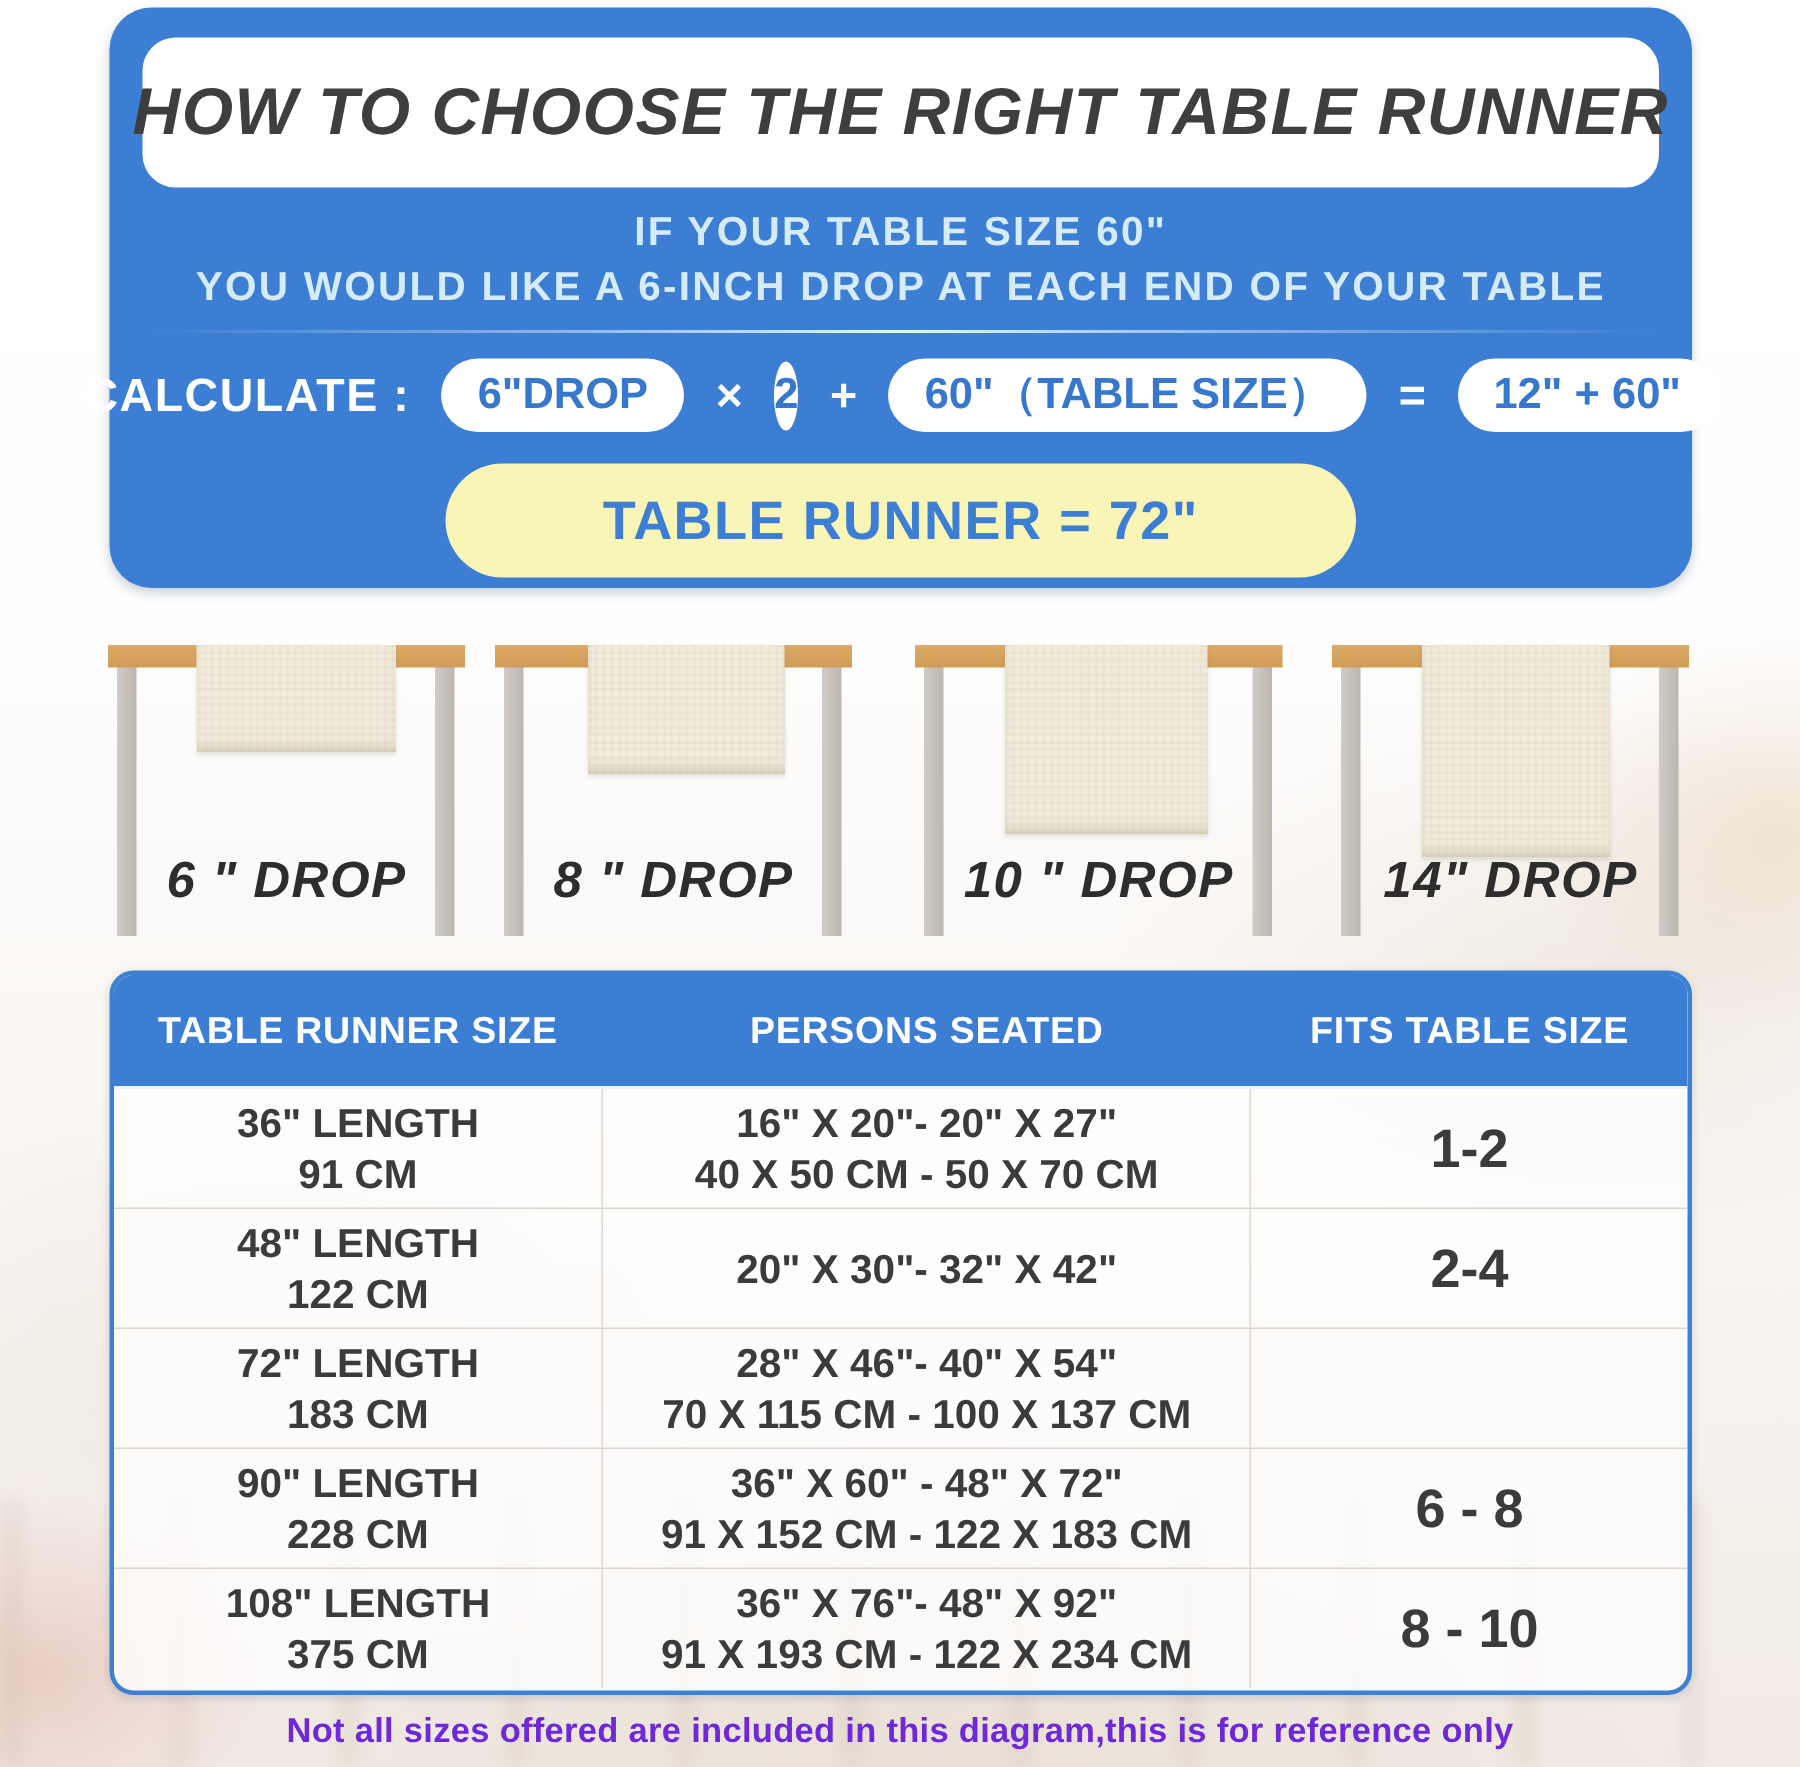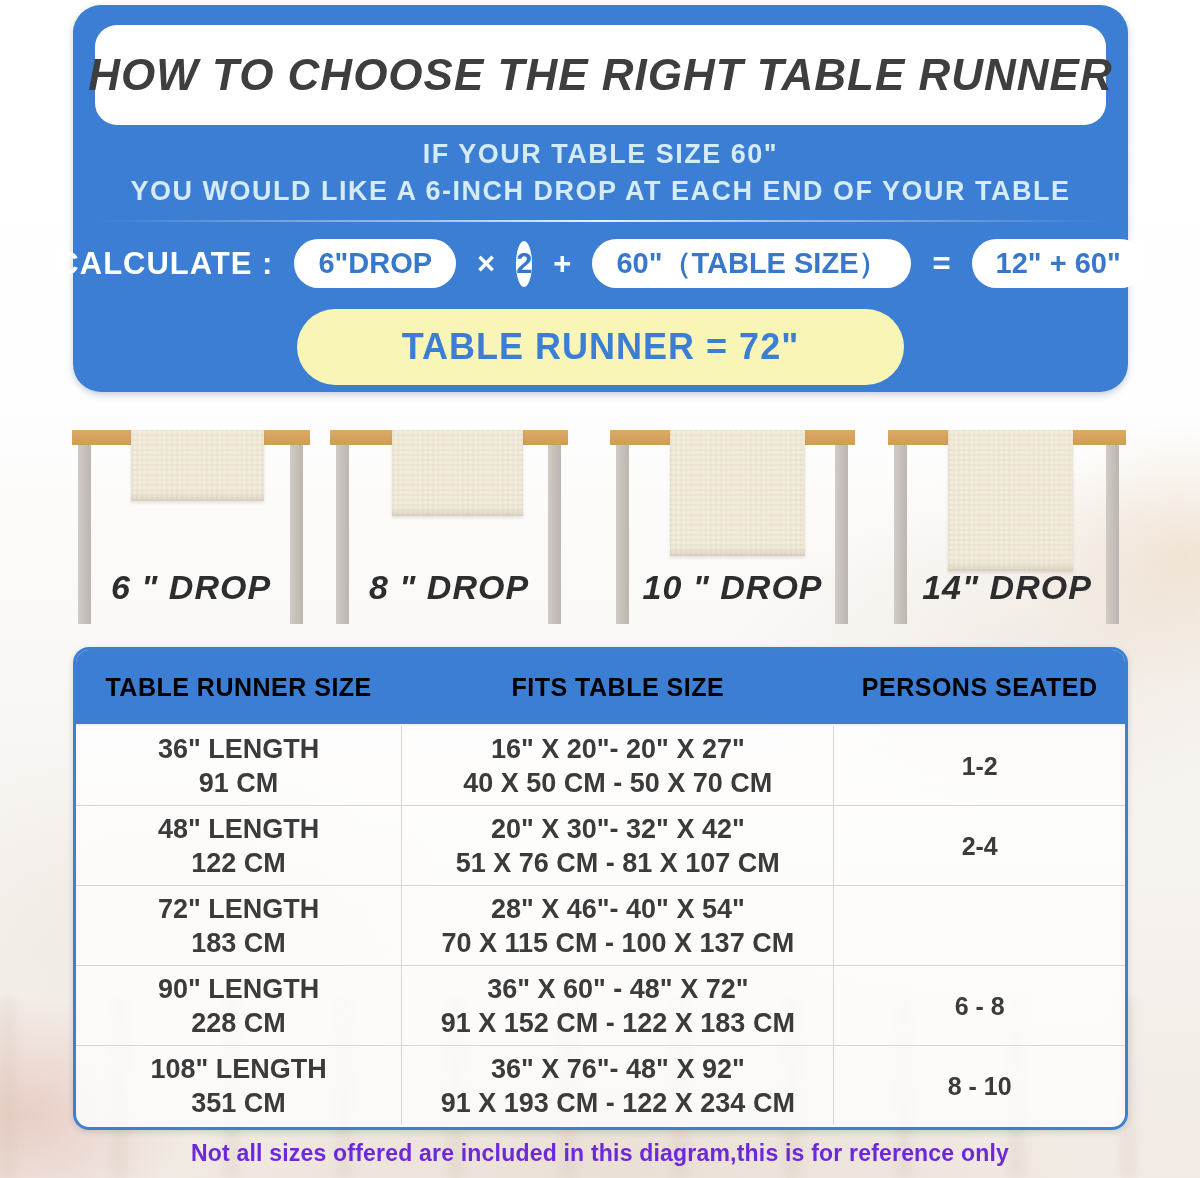--- a/index.html
+++ b/index.html
@@ -69,28 +69,28 @@
   .fig4 .runner { left:60px; width:125px; height:141px; }
   .drop-label { position:absolute; top:138px; left:0; right:0; text-align:center; z-index:3;
     font-size:34px; font-weight:700; font-style:italic; letter-spacing:1px; color:#2d2d2d; white-space:nowrap; }
 
   
   .size-panel { position:absolute; left:73px; top:647px; width:1055px; height:483px;
     border:3px solid #3e80d0; border-radius:16px; overflow:hidden;
     background:rgba(255,255,255,.78); box-shadow:0 2px 6px rgba(40,70,110,.18); }
   .size-header { height:76px; background:#3b7ed3; border-bottom:2px solid rgba(255,255,255,.9);
     display:grid; grid-template-columns:31% 41.3% 27.7%; align-items:center; }
-  .hcell { text-align:center; color:#000000; font-weight:700; font-size:25px; letter-spacing:.5px; }
+  .hcell { text-align:center; color:#ffffff; font-weight:700; font-size:25px; letter-spacing:.5px; }
   .size-body { display:flex; flex-direction:column; height:calc(100% - 78px); }
   .srow { flex:1; display:grid; grid-template-columns:31% 41.3% 27.7%; }
   .srow + .srow { border-top:1px solid #d9d5d1; }
   .cell { display:flex; flex-direction:column; align-items:center; justify-content:center; }
   .cell.mid { border-left:1px solid #d9d5d1; border-right:1px solid #d9d5d1; }
   .cell div { font-size:27px; font-weight:700; color:#3b3b3b; line-height:34px; white-space:nowrap; }
-  .cell .persons { font-size:25px; }
+  .cell .persons { font-size:36px; }
 
   .footnote { position:absolute; top:1140px; left:0; right:0; text-align:center;
     font-size:23px; font-weight:700; color:#6d28d9; letter-spacing:.2px; }
 </style>
 </head>
 <body>
 
 <div class="page">
   <div class="bg"></div>
   <div class="bg-strokes"></div>
@@ -144,22 +144,22 @@
       <div class="leg left"></div>
       <div class="leg right"></div>
       <div class="runner"></div>
       <div class="drop-label">14" DROP</div>
     </div>
   </section>
 
   <section class="size-panel">
     <div class="size-header">
       <div class="hcell">TABLE RUNNER SIZE</div>
+      <div class="hcell">PERSONS SEATED</div>
       <div class="hcell">FITS TABLE SIZE</div>
-      <div class="hcell">PERSONS SEATED</div>
     </div>
     <div class="size-body">
       <div class="srow">
         <div class="cell">
           <div>36" LENGTH</div>
           <div>91 CM</div>
         </div>
         <div class="cell mid">
           <div>16" X 20"- 20" X 27"</div>
           <div>40 X 50 CM - 50 X 70 CM</div>
@@ -168,21 +168,20 @@
           <div class="persons">1-2</div>
         </div>
       </div>
       <div class="srow">
         <div class="cell">
           <div>48" LENGTH</div>
           <div>122 CM</div>
         </div>
         <div class="cell mid">
           <div>20" X 30"- 32" X 42"</div>
-          <div>51 X 76 CM - 81 X 107 CM</div>
         </div>
         <div class="cell">
           <div class="persons">2-4</div>
         </div>
       </div>
       <div class="srow">
         <div class="cell">
           <div>72" LENGTH</div>
           <div>183 CM</div>
         </div>
@@ -200,21 +199,21 @@
           <div>36" X 60" - 48" X 72"</div>
           <div>91 X 152 CM - 122 X 183 CM</div>
         </div>
         <div class="cell">
           <div class="persons">6 - 8</div>
         </div>
       </div>
       <div class="srow">
         <div class="cell">
           <div>108" LENGTH</div>
-          <div>351 CM</div>
+          <div>375 CM</div>
         </div>
         <div class="cell mid">
           <div>36" X 76"- 48" X 92"</div>
           <div>91 X 193 CM - 122 X 234 CM</div>
         </div>
         <div class="cell">
           <div class="persons">8 - 10</div>
         </div>
       </div>
     </div>

